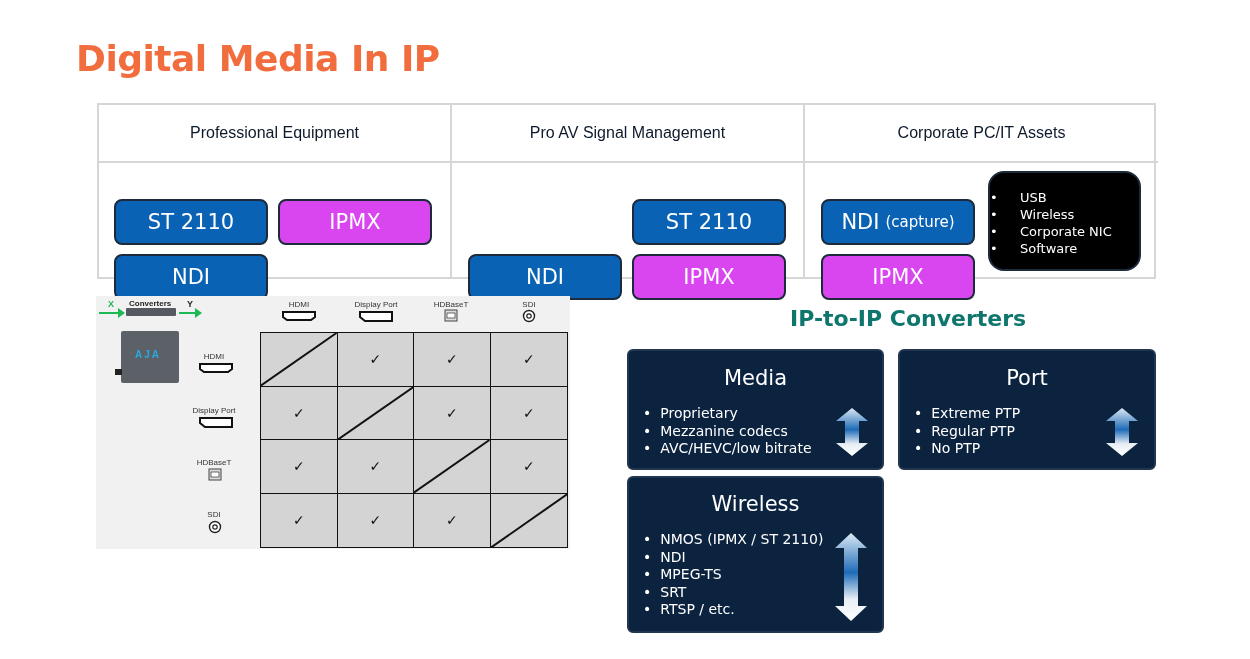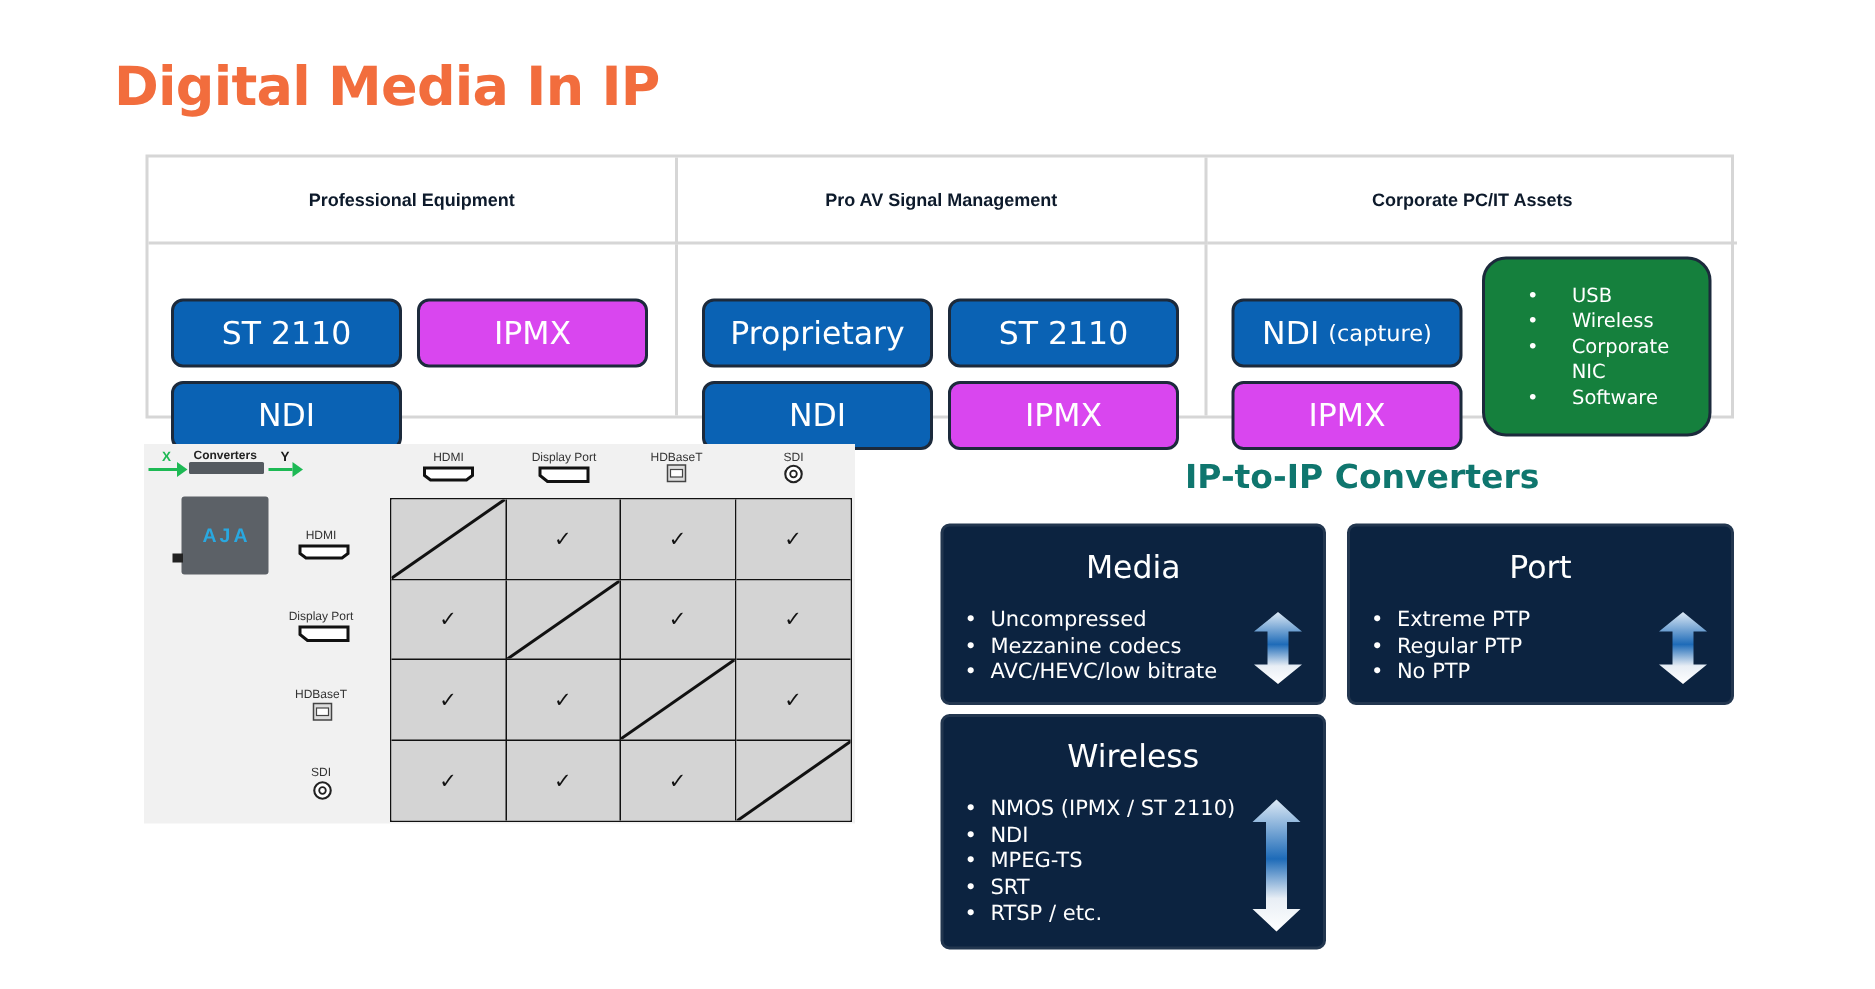--- a/index.html
+++ b/index.html
@@ -14,58 +14,58 @@
 
   
   .grid-table {
     position: absolute; left: 97px; top: 103px; width: 1059px; height: 176px;
     border: 2px solid #d6d6d6; display: grid;
     grid-template-columns: 353px 353px 353px; grid-template-rows: 58px 1fr;
   }
   .th {
     border-right: 2px solid #d6d6d6; border-bottom: 2px solid #d6d6d6;
     display: flex; align-items: center; justify-content: center;
-    font-weight: bold; font-size: 12px; color: #0d1a2b;
+    font-weight: normal; font-size: 16px; color: #0d1a2b;
   }
   .th:last-of-type { border-right: none; }
   .td { position: relative; border-right: 2px solid #d6d6d6; }
   .td.last { border-right: none; }
 
   .chip {
     position: absolute; height: 46px; border-radius: 8px;
     border: 2px solid #1c2a3c; display: flex; align-items: center; justify-content: center;
     font-family: "DejaVu Sans", sans-serif; font-size: 21px; color: #ffffff; margin-top: 28px;
   }
   .chip.blue { background: #0a62b4; }
   .chip.orange { background: #d946ef; }
   .chip .small { font-size: 15px; margin-left: 6px; }
   .chip-list {
-    position: absolute; left: 183px; top: 8px; width: 153px; height: 120px;
-    background: #15803d; border: 2px solid #1c2a3c; border-radius: 16px;
+    position: absolute; left: 183px; top: 8px; width: 153px; height: 100px;
+    background: #000000; border: 2px solid #1c2a3c; border-radius: 16px;
     color: #fff; font-family: "DejaVu Sans", sans-serif; font-size: 13px;
-    padding: 16px 0 0 28px;
+    padding: 16px 0 0 0;
   }
   .chip-list li { list-style: none; line-height: 17px; display: flex; }
   .chip-list li::before { content: "•"; width: 30px; display: inline-block; }
 
   
   .matrix {
     position: absolute; left: 96px; top: 296px; width: 474px; height: 253px;
     background: #f1f1f1;
   }
   .matrix .xy { position: absolute; font-size: 9px; font-weight: bold; color: #1a1a1a; }
   .conv-label { position: absolute; left: 33px; top: 3px; font-size: 8px; font-weight: bold; color: #222; }
   .conv-bar { position: absolute; left: 30px; top: 12px; width: 50px; height: 8px; background: #555a60; border-radius: 1px; }
   .arrow-line { position: absolute; height: 2px; background: #1db954; top: 16px; }
   .arrow-head { position: absolute; top: 12px; width: 0; height: 0; border-top: 5px solid transparent; border-bottom: 5px solid transparent; border-left: 7px solid #1db954; }
   .device {
     position: absolute; left: 25px; top: 35px; width: 58px; height: 52px;
     background: #5c6167; border-radius: 2px;
   }
-  .device .aja { position: absolute; left: 14px; top: 18px; font-size: 13px; color: #29a8e0; font-weight: bold; letter-spacing: 2px; }
+  .device .aja { position: absolute; left: 14px; top: 18px; font-size: 10px; color: #29a8e0; font-weight: bold; letter-spacing: 2px; }
   .device .plug { position: absolute; left: -6px; top: 38px; width: 7px; height: 6px; background: #222; }
 
   .port-label { position: absolute; font-size: 8px; color: #333; text-align: center; width: 60px; }
   .port-icon { position: absolute; }
 
   .cells {
     position: absolute; left: 164px; top: 36px; width: 308px; height: 216px;
     display: grid; grid-template-columns: repeat(4, 1fr); grid-template-rows: repeat(4, 1fr);
     border: 1.5px solid #111;
   }
@@ -102,21 +102,20 @@
   <div class="th">Pro AV Signal Management</div>
   <div class="th" style="border-right:none">Corporate PC/IT Assets</div>
 
   <div class="td">
     <div class="chip blue" style="left:15px;top:8px;width:154px;">ST 2110</div>
     <div class="chip orange" style="left:179px;top:8px;width:154px;">IPMX</div>
     <div class="chip blue" style="left:15px;top:63px;width:154px;">NDI</div>
   </div>
 
   <div class="td">
-    <div class="chip blue" style="left:16px;top:8px;width:154px;">Proprietary</div>
     <div class="chip blue" style="left:180px;top:8px;width:154px;">ST 2110</div>
     <div class="chip blue" style="left:16px;top:63px;width:154px;">NDI</div>
     <div class="chip orange" style="left:180px;top:63px;width:154px;">IPMX</div>
   </div>
 
   <div class="td last">
     <div class="chip blue" style="left:16px;top:8px;width:154px;">
       <span>NDI</span>
       <span class="small">(capture)</span>
     </div>
@@ -231,21 +230,21 @@
       <stop offset="0.45" stop-color="#1e6bb8"></stop>
       <stop offset="0.75" stop-color="#e8eef5"></stop>
       <stop offset="1" stop-color="#ffffff"></stop>
     </linearGradient>
   </defs>
 </svg>
 
 <div class="panel" style="left:627px;top:349px;width:257px;height:121px;">
   <div class="ptitle" style="top:15px">Media</div>
   <ul style="left:14px;top:54px">
-    <li>Uncompressed</li>
+    <li>Proprietary</li>
     <li>Mezzanine codecs</li>
     <li>AVC/HEVC/low bitrate</li>
   </ul>
   <svg class="updown" style="left:206px;top:56px" width="34" height="50" viewBox="0 0 34 50">
     <path d="M17 1 L33 14 H24 V36 H33 L17 49 L1 36 H10 V14 H1 Z" fill="url(#ud)"></path>
   </svg>
 </div>
 
 <div class="panel" style="left:898px;top:349px;width:258px;height:121px;">
   <div class="ptitle" style="top:15px">Port</div>

